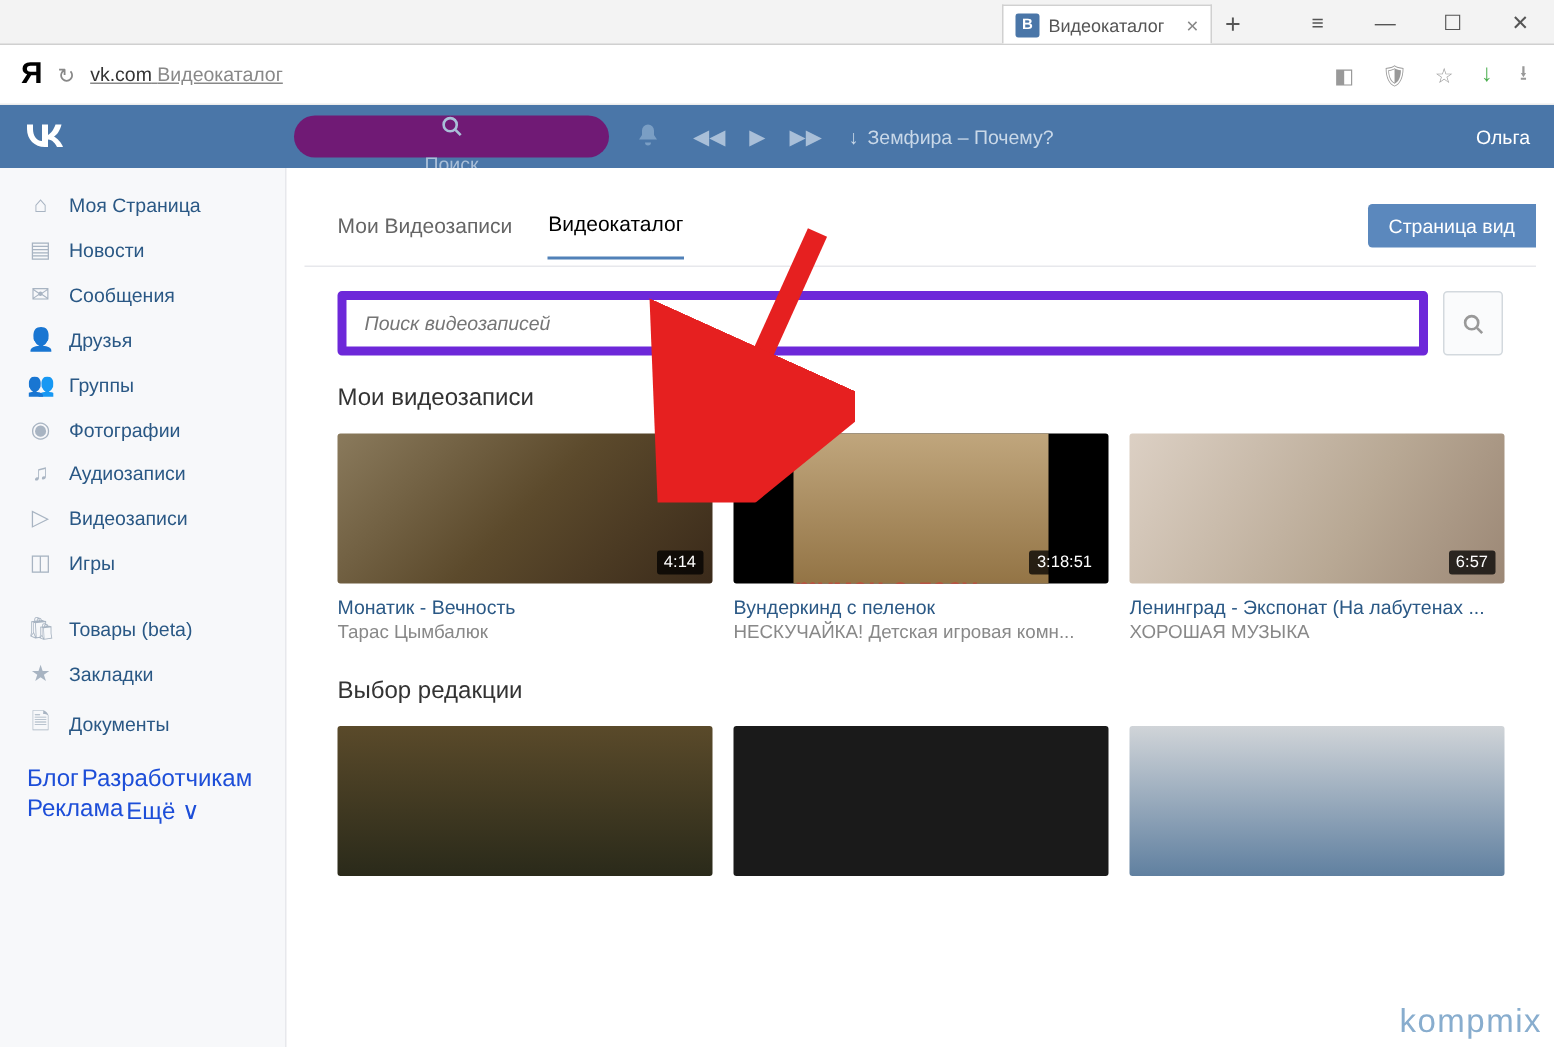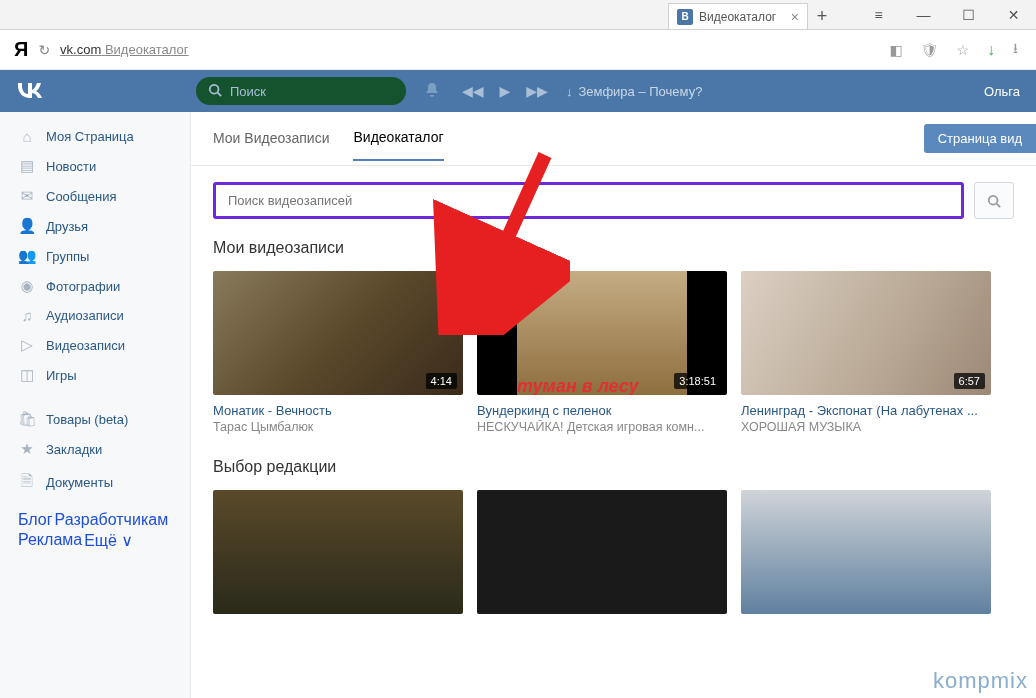--- a/index.html
+++ b/index.html
@@ -21,54 +21,54 @@
 .reload { color: #888; font-size: 14px; cursor: pointer; }
 .url-text { font-size: 13px; color: #888; text-decoration: underline; }
 .url-text .domain { color: #333; }
 .addr-spacer { flex: 1; }
 .addr-icon { color: #999; font-size: 14px; cursor: pointer; padding: 0 4px; }
 .dl-icon { color: #4caf50; font-size: 16px; }
 
 
 .vk-header { height: 42px; background: #4a76a8; display: flex; align-items: center; padding: 0 16px; gap: 14px; color: #a9bfd8; }
 .vk-logo { font-size: 22px; font-weight: bold; color: #fff; letter-spacing: -1px; padding-right: 140px; }
-.vk-search { background: #14532d; border-radius: 14px; height: 28px; width: 210px; display: flex; align-items: center; padding: 0 12px; gap: 8px; color: #a9bfd8; font-size: 13px; }
+.vk-search { background: #701a75; border-radius: 14px; height: 28px; width: 210px; display: flex; align-items: center; padding: 0 12px; gap: 8px; color: #a9bfd8; font-size: 13px; flex-direction: column; }
 .vk-header-icon { color: #a9bfd8; cursor: pointer; font-size: 14px; padding: 0 4px; }
 .media-controls { display: flex; gap: 8px; align-items: center; font-size: 11px; }
 .now-playing { font-size: 13px; color: #c9d8e8; display: flex; align-items: center; gap: 6px; }
 .vk-header-spacer { flex: 1; }
 .user-name { color: #fff; font-size: 13px; font-weight: 400; }
 
 
 .vk-body { display: flex; height: calc(698px - 30px - 40px - 42px); }
 .sidebar { width: 190px; padding: 10px 8px; font-size: 13px; }
 .side-item { display: flex; align-items: center; gap: 10px; padding: 6px 10px; color: #2a5885; cursor: pointer; border-radius: 3px; }
 .side-icon { width: 18px; color: #a8b4c2; font-size: 15px; text-align: center; }
 .side-sep { height: 14px; }
 .side-footer { padding: 10px 10px; font-size: 16px; color: #1d4ed8; display: flex; flex-wrap: wrap; gap: 2px; }
 .side-footer span { cursor: pointer; }
 
-.content { flex: 1; background: #fff; border-left: 1px solid #e7e8ec; padding: 0; overflow: hidden; }
+.content { flex: 1; background: #fff; border-left: 1px solid #e7e8ec; padding: 12px; overflow: hidden; }
 .content-inner { padding: 0 22px; }
 
 .tabs-row { display: flex; align-items: center; border-bottom: 1px solid #e7e8ec; padding: 12px 22px 0; gap: 24px; }
 .tab-item { font-size: 14px; color: #656565; padding-bottom: 14px; cursor: pointer; }
 .tab-item.active { color: #000; border-bottom: 2px solid #5181b8; margin-bottom: -1px; }
 .tab-spacer2 { flex: 1; }
 .add-video-btn { background: #5b88bd; color: #fff; font-size: 13px; padding: 7px 14px; border-radius: 3px 0 0 3px; border: none; cursor: pointer; margin-bottom: 12px; margin-right: -22px; }
 
 .video-search-row { display: flex; gap: 10px; padding: 16px 0; }
-.video-search { flex: 1; border: 3px solid #6d28d9; border-radius: 3px; padding: 8px 12px; font-size: 13px; color: #701a75; }
+.video-search { flex: 1; border: 6px solid #6d28d9; border-radius: 3px; padding: 8px 12px; font-size: 13px; color: #701a75; font-style: italic; }
 .video-search-btn { border: 1px solid #d3d9de; border-radius: 3px; padding: 0 12px; background: #fafbfc; color: #888; cursor: pointer; display: flex; align-items: center; }
 
 .section-title { font-size: 16px; color: #333; margin: 4px 0 14px; }
 
 .video-grid { display: flex; gap: 14px; }
 .video-card { width: 250px; cursor: pointer; }
-.thumb { width: 250px; height: 124px; background: #333; position: relative; overflow: hidden; border-radius: 2px; display:flex; align-items:center; justify-content:center; }
+.thumb { width: 250px; height: 100px; background: #333; position: relative; overflow: hidden; border-radius: 2px; display:flex; align-items:center; justify-content:center; }
 .thumb-duration { position: absolute; right: 6px; bottom: 6px; background: rgba(0,0,0,0.75); color: #fff; font-size: 11px; padding: 2px 5px; border-radius: 2px; }
 .video-title { font-size: 13px; color: #2a5885; margin-top: 8px; white-space: nowrap; overflow: hidden; text-overflow: ellipsis; font-weight: 500; }
 .video-author { font-size: 12.5px; color: #888; margin-top: 2px; white-space: nowrap; overflow: hidden; text-overflow: ellipsis; }
 
 
 .t1 { background: linear-gradient(135deg,#8a7a5c 0%,#5c4a2c 50%,#3a2a1a 100%); }
 .t2 { background: #000; }
 .t2 .inner { background: linear-gradient(#c9b088,#8a6a3a); width: 170px; height: 140px; margin: 0 auto; position:relative; display:flex; flex-direction:column; justify-content:flex-end; }
 .t2 .caption { color: #e03030; font-size: 18px; font-weight: bold; padding-bottom: 6px; font-style: italic; }
 .t3 { background: linear-gradient(120deg,#dcd0c4 0%,#b8a894 60%,#9c8876 100%); }

